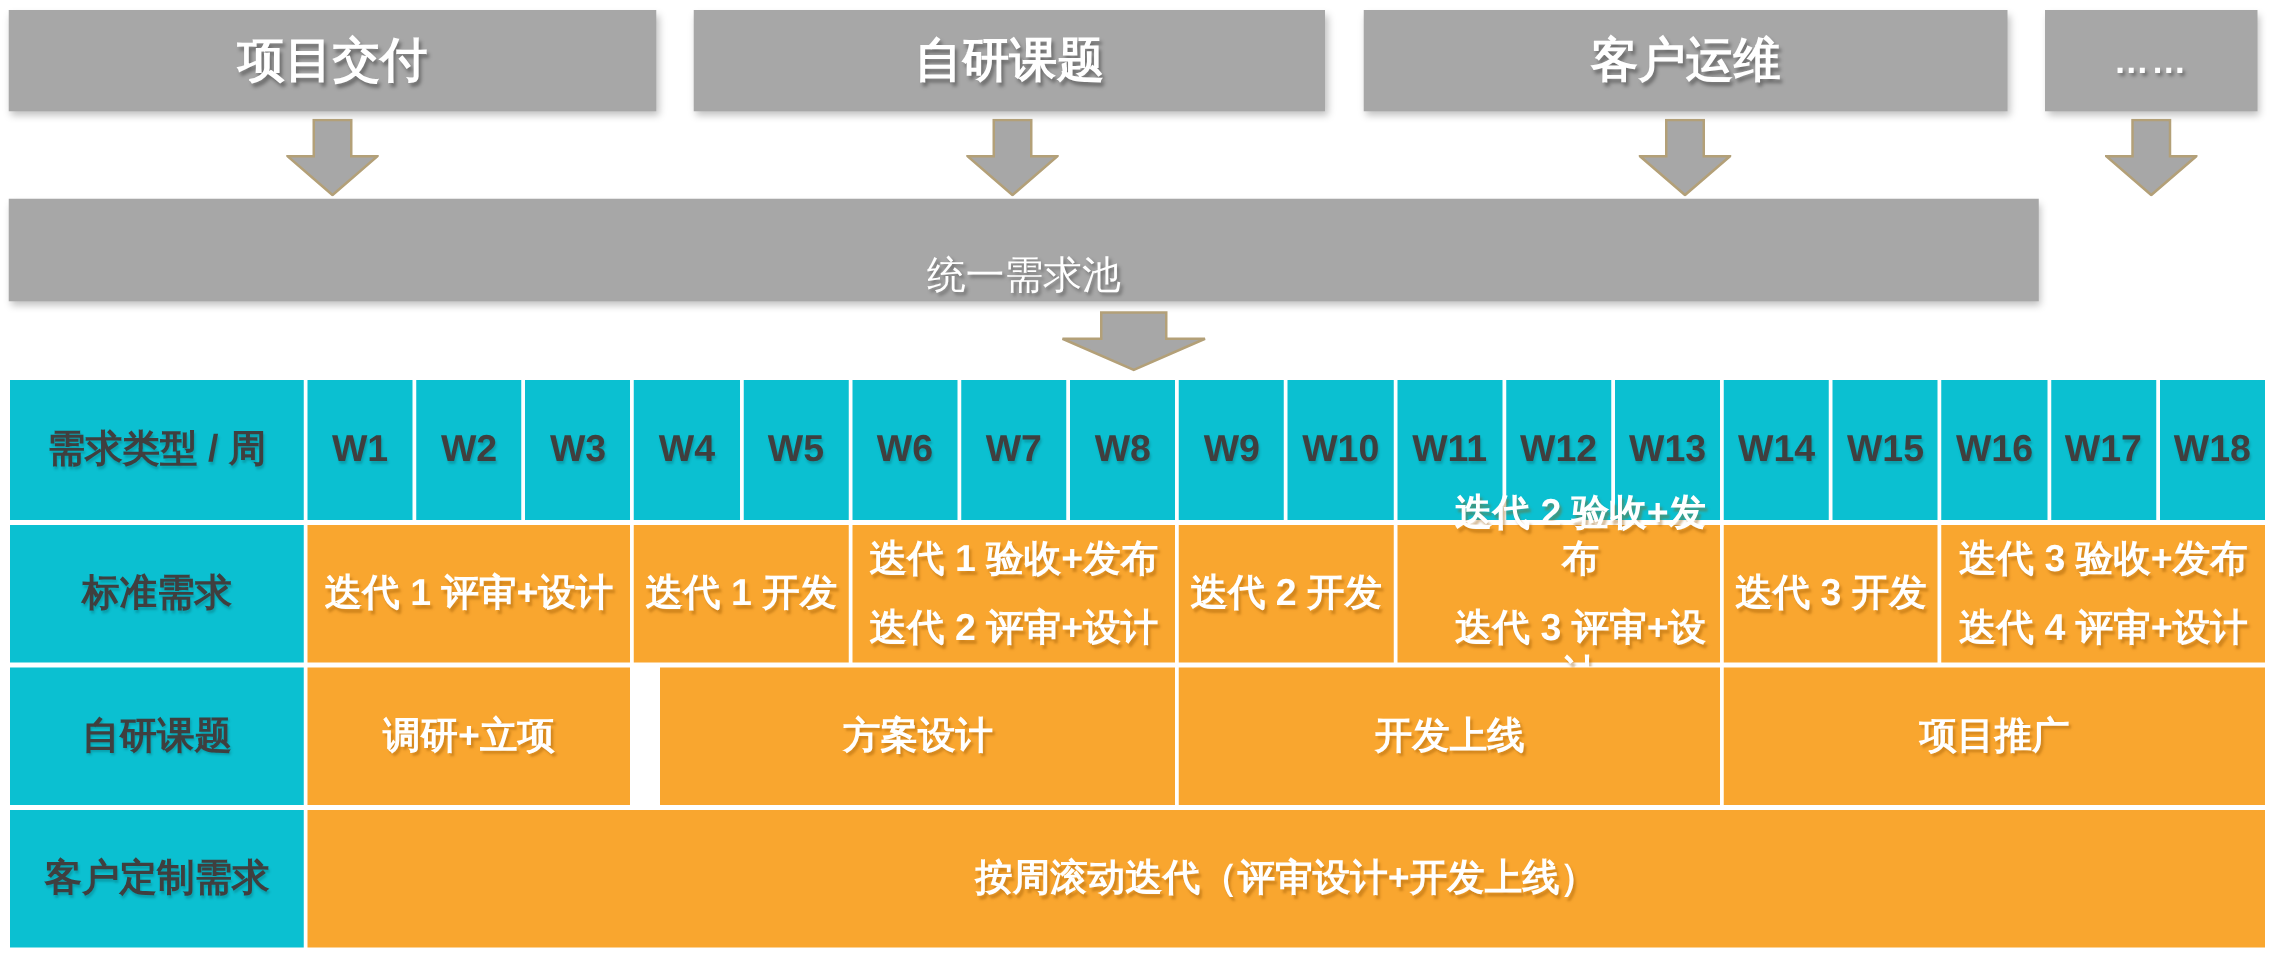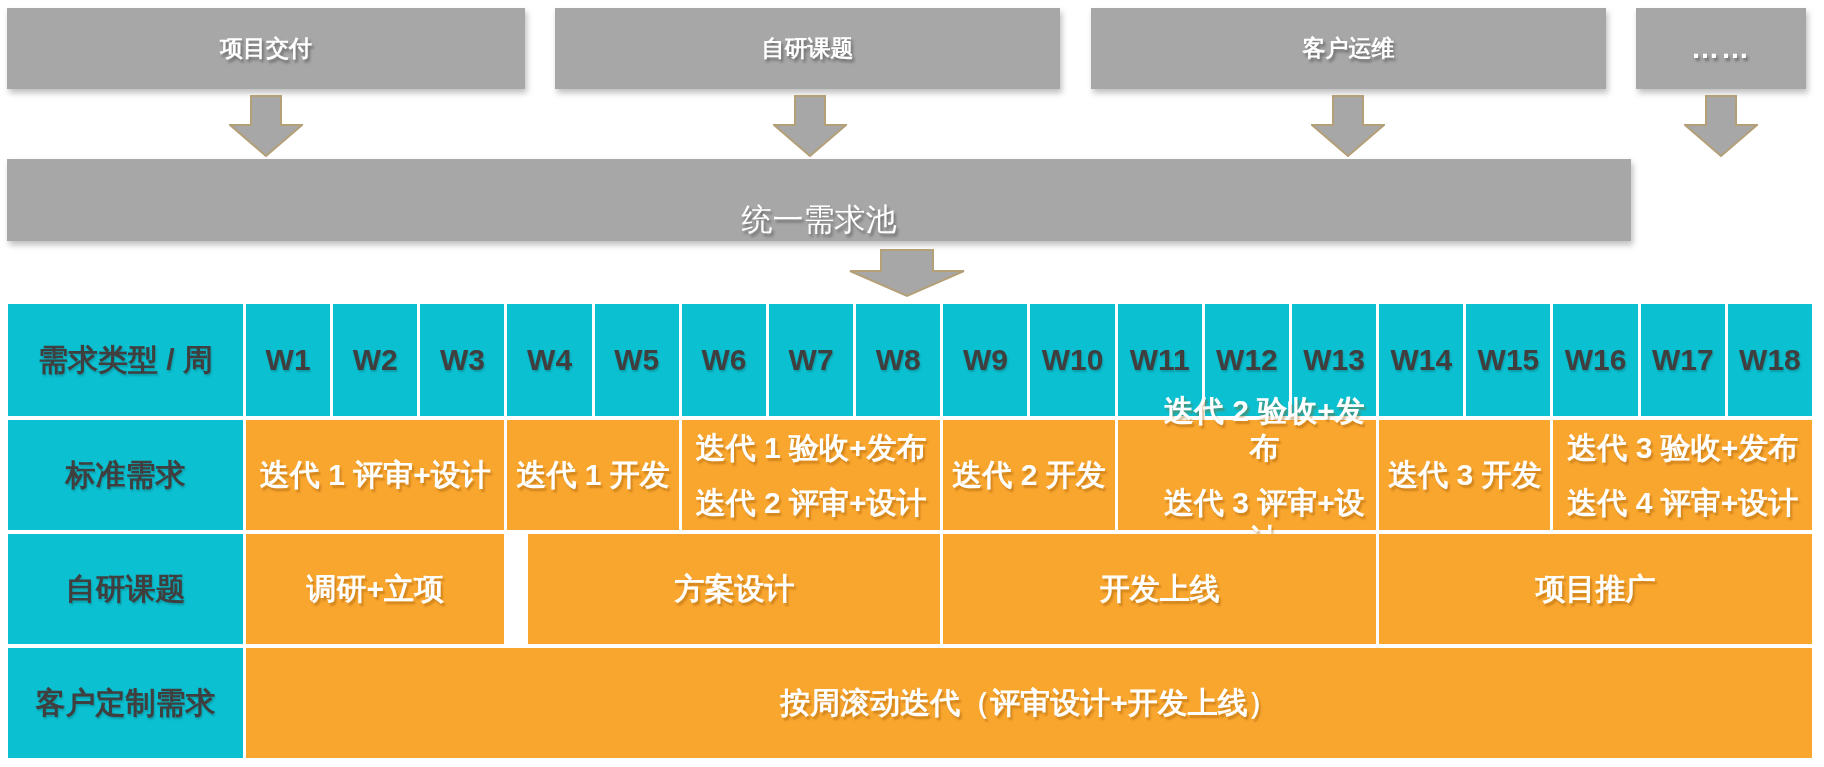--- a/index.html
+++ b/index.html
@@ -3,21 +3,21 @@
 <meta charset="utf-8">
 <style>
   html,body{margin:0;padding:0;background:#fff;}
   body{width:1824px;height:767px;position:relative;overflow:hidden;
        font-family:"Liberation Sans","DejaVu Sans",sans-serif;}
   .stage{position:absolute;inset:0;}
 
   
   .src-box{position:absolute;top:8px;height:81px;background:var(--gray);
            display:flex;align-items:center;justify-content:center;
-           color:#fff;font-size:23px;font-weight:bold;
+           color:#fff;font-size:38px;font-weight:bold;
            text-shadow:2px 3px 3px rgba(0,0,0,.35);
            box-shadow:2px 4px 6px rgba(0,0,0,.25);}
   .b1{left:7px;width:518px;}
   .b2{left:555px;width:505px;}
   .b3{left:1091px;width:515px;}
   .b4{left:1636px;width:170px;font-size:28px;letter-spacing:2px;}
 
   
   .arrow{position:absolute;width:74px;height:62px;}
   .a1{left:229px;top:95px;}

